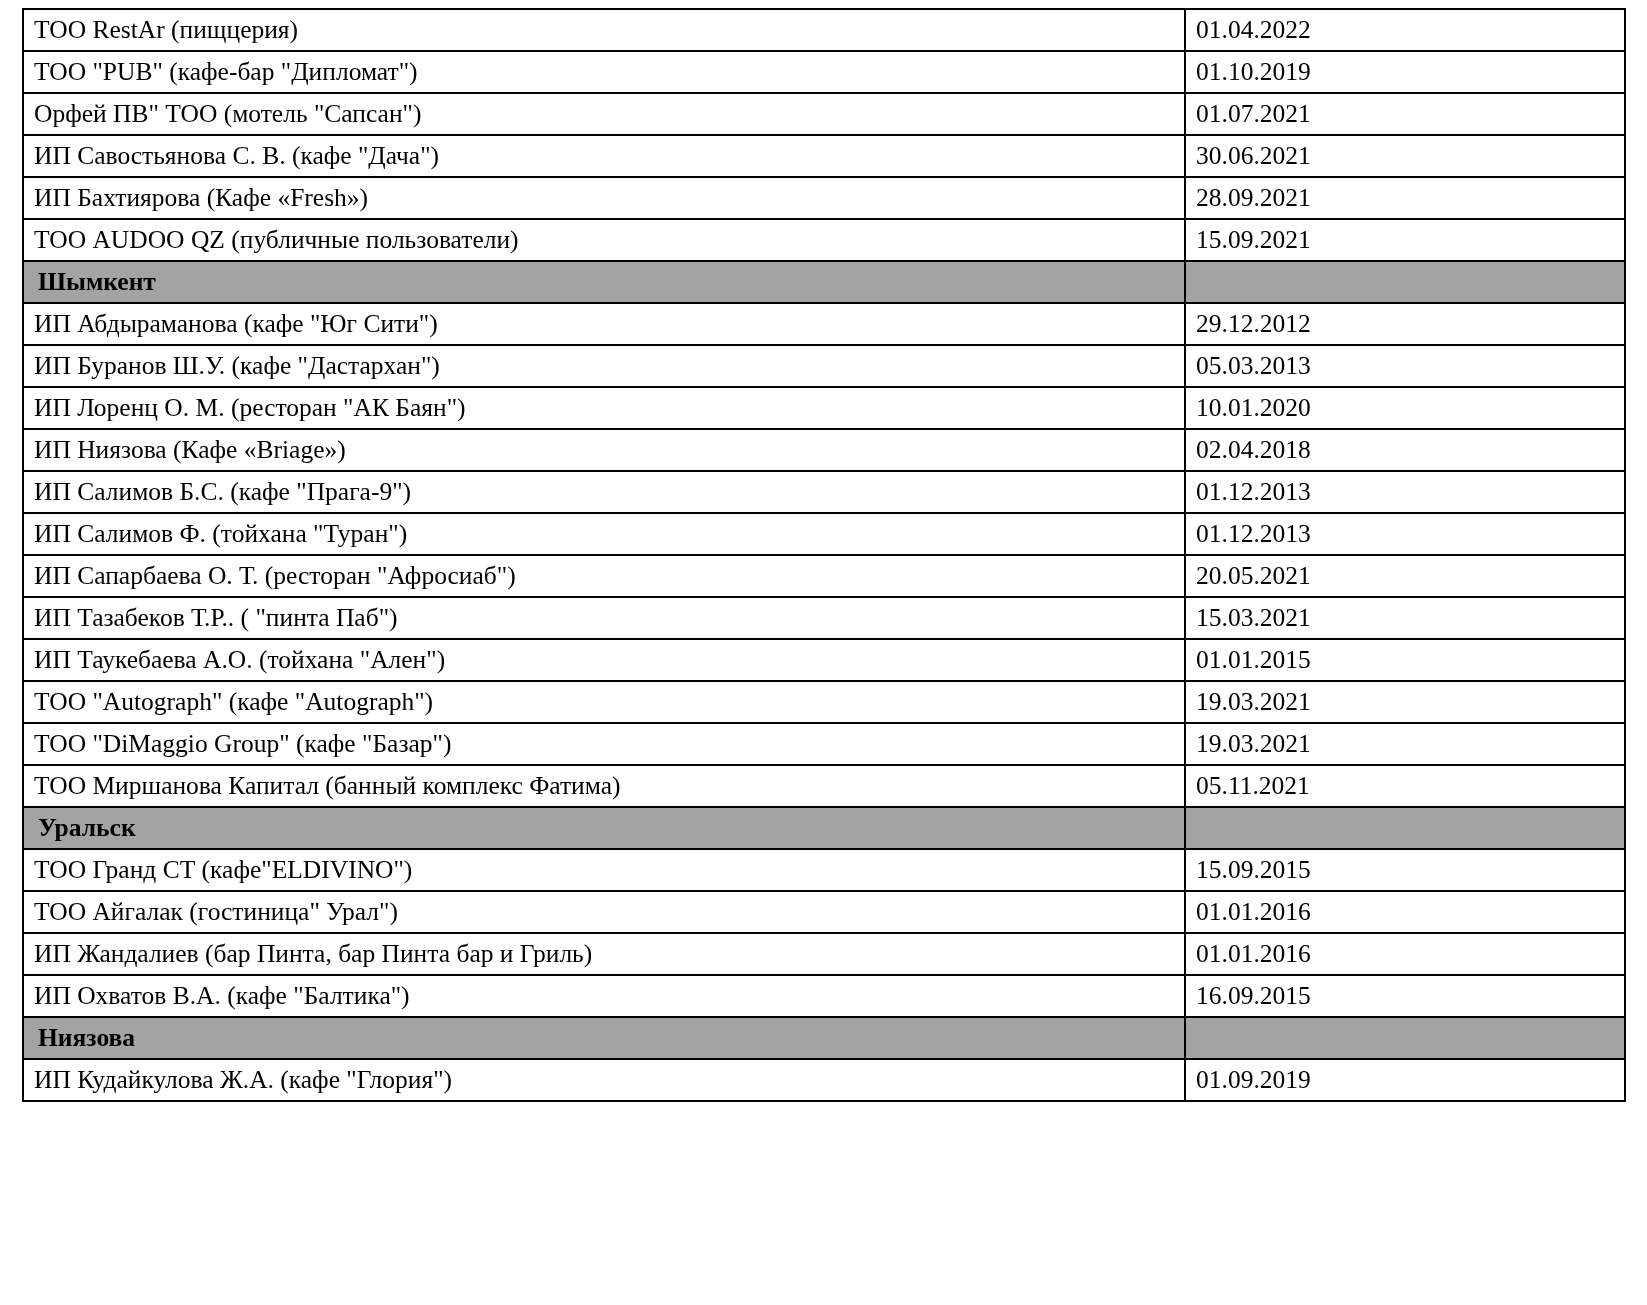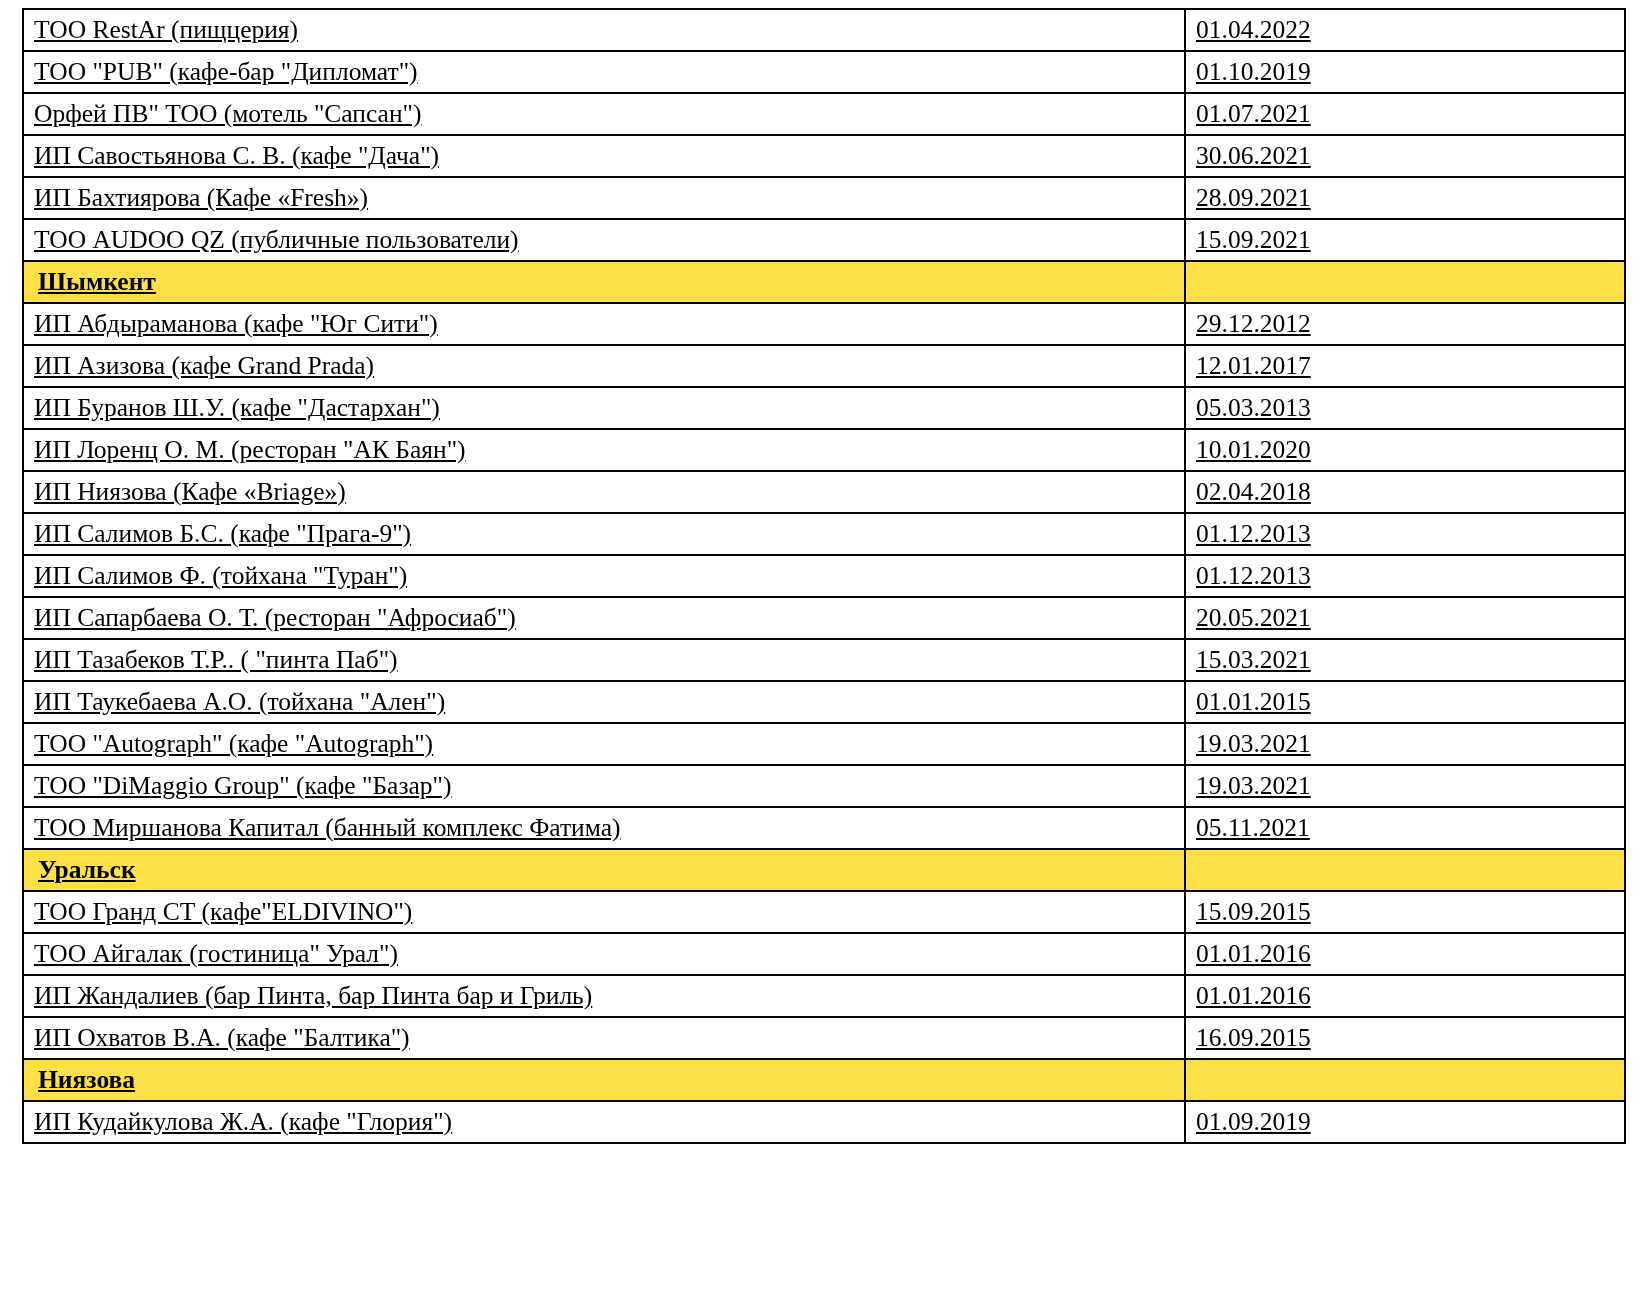--- a/index.html
+++ b/index.html
@@ -12,21 +12,20 @@
     height: 1305px;
     font-family: "Liberation Serif", serif;
     color: #000000;
     overflow: hidden;
   }
   .page {
     width: 1647px;
     height: 1255px;
     box-sizing: border-box;
     padding: 8px 22px 0 22px;
-    text-decoration: underline;
   }
   table.listing {
     border-collapse: collapse;
     width: 1602px;
     table-layout: fixed;
   }
   table.listing col.name { width: 1162px; }
   table.listing col.date { width: 440px; }
   table.listing td {
     border: 2px solid #000000;
@@ -34,21 +33,21 @@
     padding: 0 10px;
     font-size: 25.5px;
     line-height: 1.05;
     vertical-align: middle;
     white-space: nowrap;
     overflow: hidden;
   }
   td.name { text-align: left; }
   td.date { text-align: left; }
   tr.city td {
-    background: #fde047;
+    background: #a3a3a3;
     font-weight: bold;
     height: 40px;
   }
   tr.city td.name { padding-left: 14px; }
 </style>
 </head>
 <body>
 
 <div class="page">
   <table class="listing">
@@ -81,24 +80,20 @@
           <td class="name">ТОО AUDOO QZ (публичные пользователи)</td>
           <td class="date">15.09.2021</td>
         </tr>
         <tr class="city">
           <td class="name">Шымкент</td>
           <td class="date"></td>
         </tr>
         <tr>
           <td class="name">ИП Абдыраманова (кафе "Юг Сити")</td>
           <td class="date">29.12.2012</td>
-        </tr>
-        <tr>
-          <td class="name">ИП Азизова (кафе Grand Prada)</td>
-          <td class="date">12.01.2017</td>
         </tr>
         <tr>
           <td class="name">ИП Буранов Ш.У. (кафе "Дастархан")</td>
           <td class="date">05.03.2013</td>
         </tr>
         <tr>
           <td class="name">ИП Лоренц О. М. (ресторан "АК Баян")</td>
           <td class="date">10.01.2020</td>
         </tr>
         <tr>

